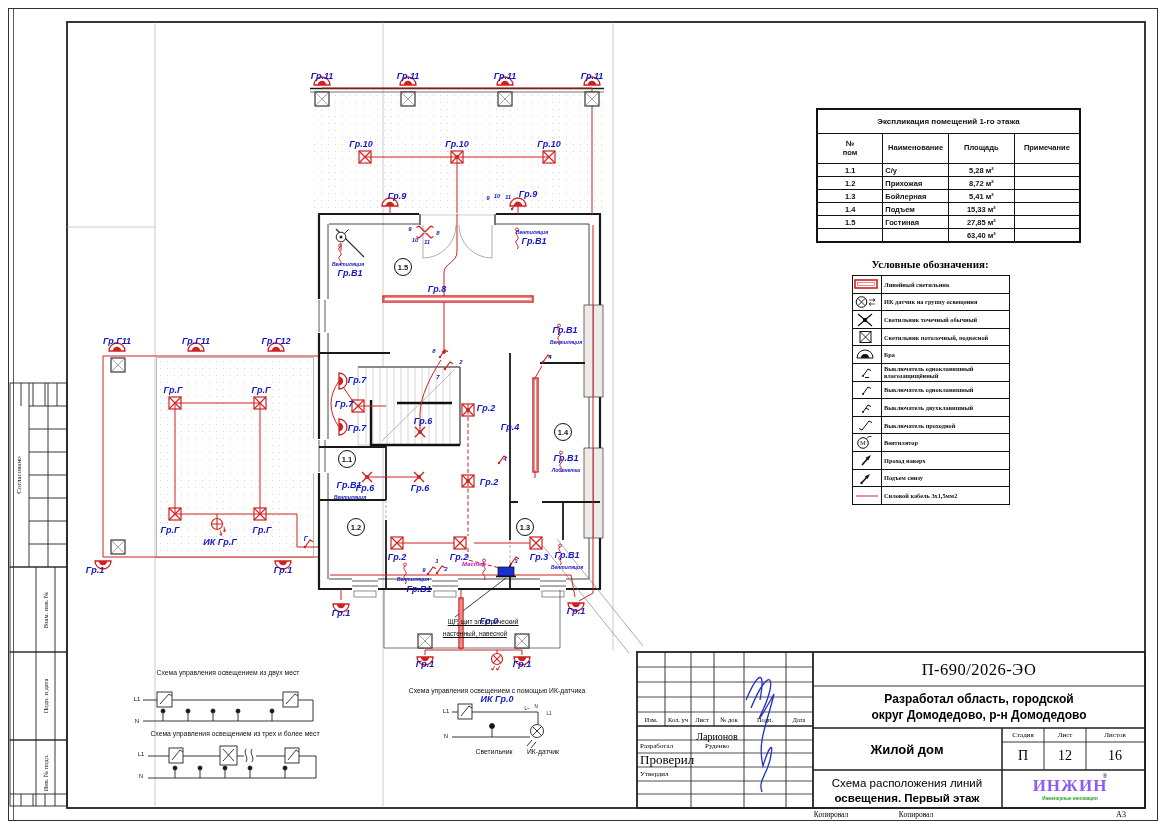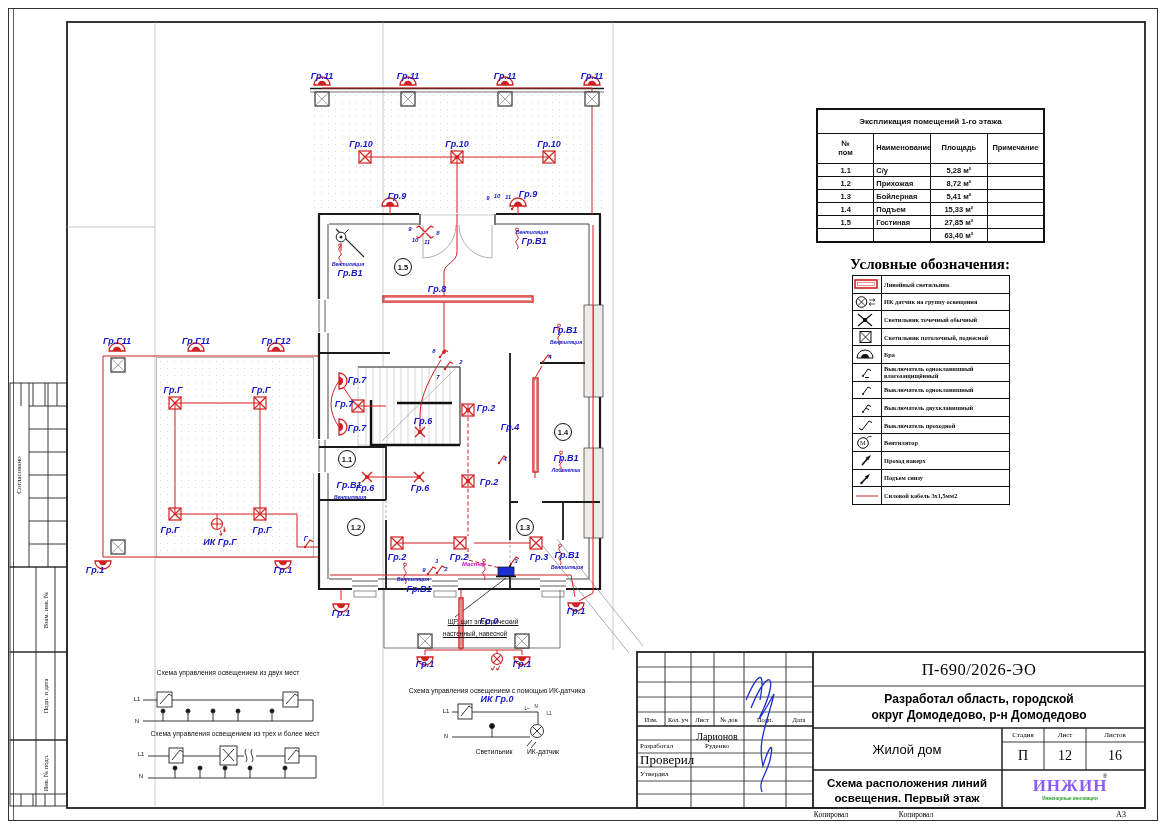--- a/index.html
+++ b/index.html
@@ -11,21 +11,21 @@
   .ov{position:absolute;z-index:2;}
   .ab{position:absolute;white-space:nowrap;transform:translate(-50%,-50%);}
   .abl{position:absolute;white-space:nowrap;transform:translate(0,-50%);}
   .f-ser{font-family:"Liberation Serif",serif;}
   .plan-label{position:absolute;transform:translate(-50%,-52%);
       font:bold italic 9px "Liberation Sans",sans-serif;color:#1414c8;white-space:nowrap;z-index:3;}
   .room-circle{position:absolute;transform:translate(-50%,-50%);width:16px;height:16px;
       border:1px solid #111;border-radius:50%;font:bold 7.5px "Liberation Sans",sans-serif;
       color:#111;display:flex;align-items:center;justify-content:center;background:rgba(255,255,255,.75);z-index:3;}
   
-  .expl{position:absolute;left:816px;top:108px;width:229px;border-collapse:collapse;
+  .expl{position:absolute;left:816px;top:108px;width:265px;border-collapse:collapse;
         background:#fff;z-index:2;table-layout:fixed;}
   .expl td{border:1px solid #111;font:bold 7.5px "Liberation Sans",sans-serif;color:#111;
         padding:0 2px;overflow:hidden;}
   .expl .t{height:23px;text-align:center;font-size:8px;}
   .expl .h{height:29px;text-align:center;white-space:pre-line;line-height:1.1;}
   .expl .r td{height:12px;}
   .expl .num{text-align:center;}
   .expl .area{text-align:center;}
   .expl{border:2px solid #111;}
   
@@ -565,21 +565,21 @@
         </tr>
     <tr class="r">
           <td class="num"></td>
           <td></td>
           <td class="area">63,40 м²</td>
           <td></td>
         </tr>
   </tbody>
     </table>
 
-  <span class="ab f-ser" style="left:930px;top:264px;font-size:15px;font-weight:bold;z-index:2;">Условные обозначения:</span>
+  <span class="ab f-ser" style="left:930px;top:264px;font-size:11px;font-weight:bold;z-index:2;">Условные обозначения:</span>
   <div class="legend">
     <div class="lrow">
         <div class="lico">
           <svg width="26" height="14">
             <rect x="1" y="3" width="22" height="8" fill="#fff" stroke="#d02020" stroke-width="1.6"></rect>
             <rect x="3.5" y="5.5" width="17" height="3" fill="none" stroke="#d02020" stroke-width="0.5"></rect>
           </svg>
         </div>
         <div class="llab">Линейный светильник</div>
       </div>
@@ -713,28 +713,28 @@
   <span class="ab sch" style="left:543px;top:751px;z-index:2;">ИК-датчик</span>
 
   <span class="vlab" style="left:19px;top:475px;font-size:7px;">Согласовано</span>
   <span class="vlab" style="left:45px;top:610px;">Взам. инв. №</span>
   <span class="vlab" style="left:45px;top:696px;">Подп. и дата</span>
   <span class="vlab" style="left:45px;top:773px;">Инв. № подл.</span>
 
   <span class="ab f-ser" style="left:979px;top:670px;font-size:16.5px;letter-spacing:0.5px;z-index:2;">П-690/2026-ЭО</span>
   <span class="ab" style="left:979px;top:699px;font-size:12px;font-weight:bold;z-index:2;">Разработал область, городской</span>
   <span class="ab" style="left:979px;top:715px;font-size:12px;font-weight:bold;z-index:2;">округ Домодедово, р-н Домодедово</span>
-  <span class="ab" style="left:907px;top:749px;font-size:13px;font-weight:normal;z-index:2;">Жилой дом</span>
+  <span class="ab" style="left:907px;top:749px;font-size:13px;font-weight:bold;z-index:2;">Жилой дом</span>
   <span class="ab f-ser" style="left:1023px;top:735px;font-size:7px;z-index:2;">Стадия</span>
   <span class="ab f-ser" style="left:1065px;top:735px;font-size:7px;z-index:2;">Лист</span>
   <span class="ab f-ser" style="left:1115px;top:735px;font-size:7px;z-index:2;">Листов</span>
   <span class="ab f-ser" style="left:1023px;top:756px;font-size:14px;z-index:2;">П</span>
   <span class="ab f-ser" style="left:1065px;top:756px;font-size:14px;z-index:2;">12</span>
   <span class="ab f-ser" style="left:1115px;top:756px;font-size:14px;z-index:2;">16</span>
-  <span class="ab" style="left:907px;top:783px;font-size:11.5px;font-weight:bold;z-index:2;">Схема расположения линий</span>
+  <span class="ab" style="left:907px;top:783px;font-size:11.5px;font-weight:normal;z-index:2;">Схема расположения линий</span>
   <span class="ab" style="left:907px;top:798px;font-size:11.5px;font-weight:bold;z-index:2;">освещения. Первый этаж</span>
   <span class="ab f-ser" style="left:651px;top:719px;font-size:6.5px;z-index:2;">Изм.</span>
   <span class="ab f-ser" style="left:678px;top:719px;font-size:6.5px;z-index:2;">Кол. уч</span>
   <span class="ab f-ser" style="left:702px;top:719px;font-size:6.5px;z-index:2;">Лист</span>
   <span class="ab f-ser" style="left:729px;top:719px;font-size:6.5px;z-index:2;">№ док</span>
   <span class="ab f-ser" style="left:765px;top:719px;font-size:6.5px;z-index:2;">Подп.</span>
   <span class="ab f-ser" style="left:799px;top:719px;font-size:6.5px;z-index:2;">Дата</span>
   <span class="abl f-ser" style="left:640px;top:746px;font-size:7px;z-index:2;">Разработал</span>
   <span class="ab f-ser" style="left:717px;top:746px;font-size:7px;z-index:2;">Руденко</span>
   <span class="abl f-ser" style="left:640px;top:760px;font-size:13px;z-index:2;">Проверил</span>

